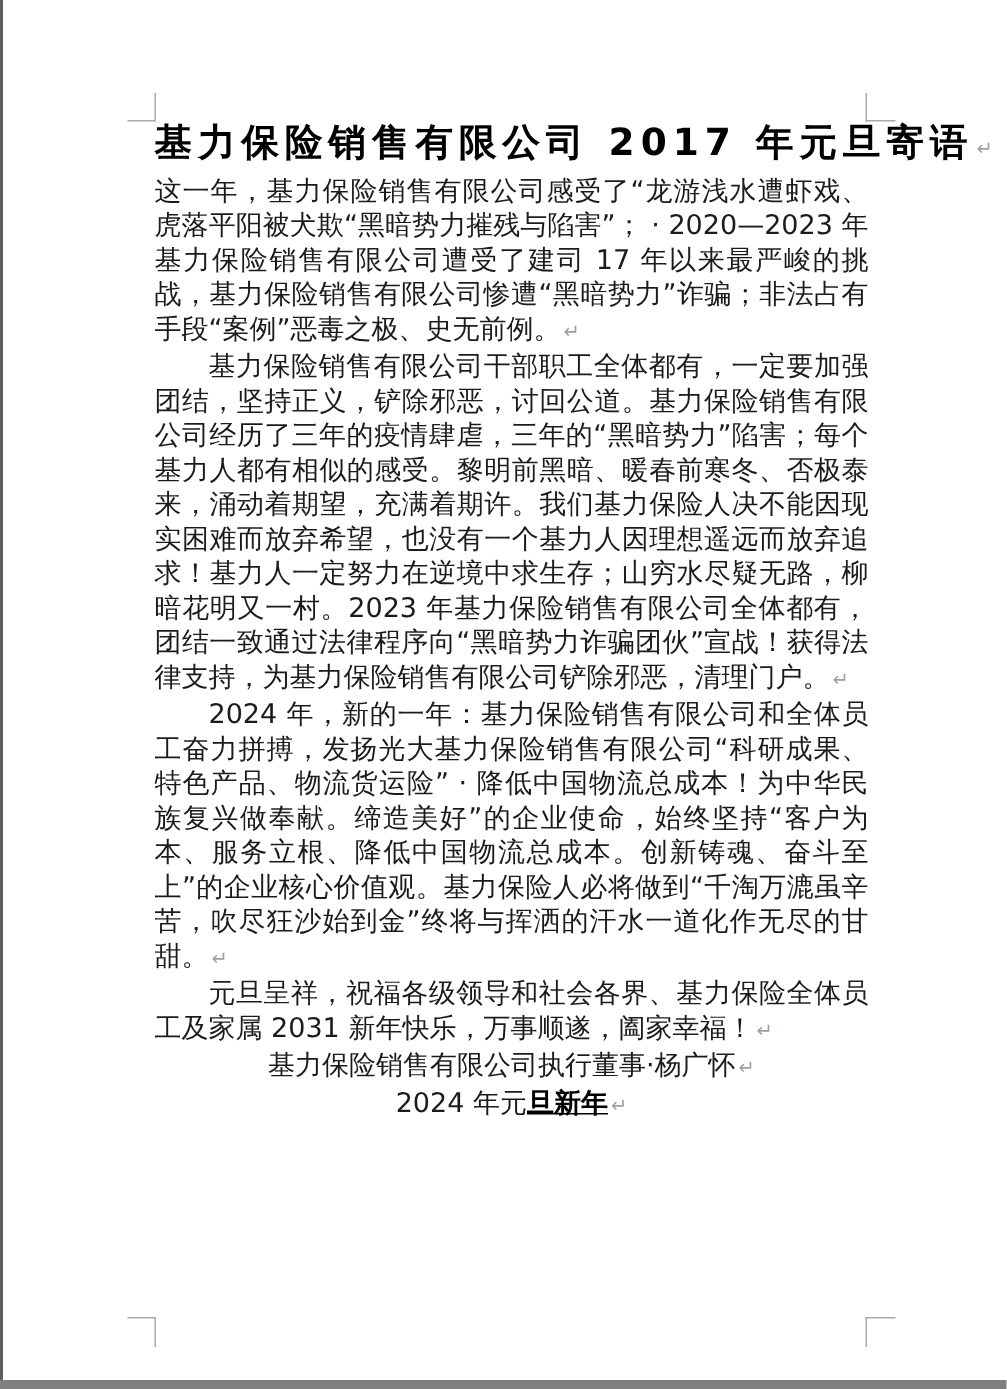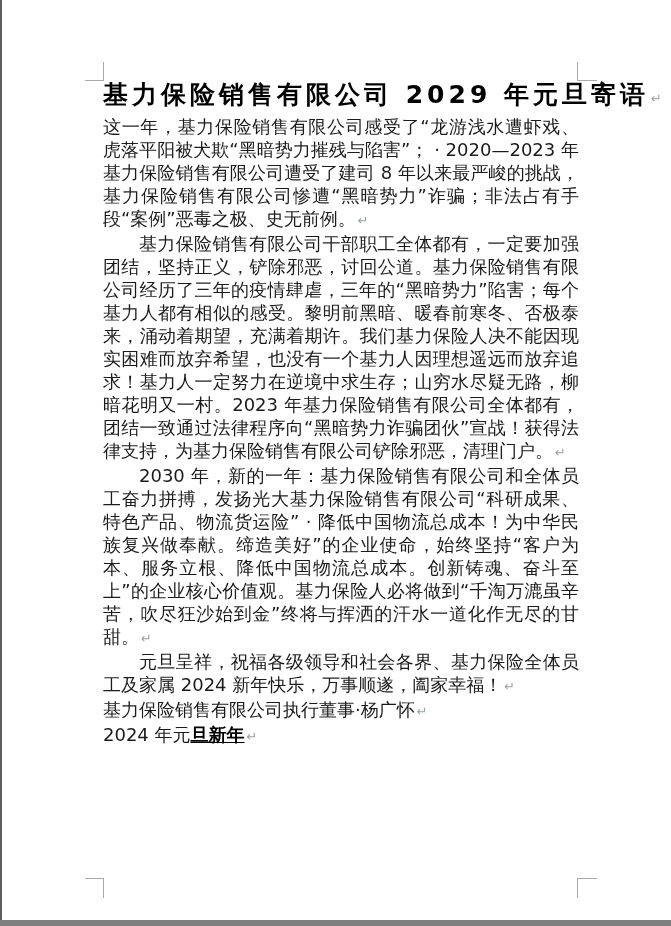--- a/index.html
+++ b/index.html
@@ -28,21 +28,21 @@
     letter-spacing:4px;line-height:33px;white-space:nowrap;
   }
   .para{
     margin:0;padding:0;
     font-size:18px;line-height:23px;
     text-align:justify;
     text-justify:inter-character;
   }
   .para.bold{font-weight:700;color:#000;}
   .para.ind{text-indent:2em;}
-  .para.ctr{text-indent:0;}
+  .para.ctr{text-align:center;text-indent:0;}
   .emph{font-weight:700;text-decoration:underline;color:#000;}
   .pilcrow{
     color:#9aa0a8;font-size:13px;font-weight:400;
     letter-spacing:0;margin-left:2px;text-decoration:none;
   }
 </style>
 </head>
 <body>
 
 <div class="page">
@@ -50,30 +50,30 @@
   <div class="edge-left"></div>
   <div class="edge-bottom"></div>
 
   <div class="crop tl"></div>
   <div class="crop tr"></div>
   <div class="crop bl"></div>
   <div class="crop br"></div>
 
   <div class="text-area">
 
-    <h1 class="doc-title"><span>基力保险销售有限公司 2029 年元旦寄语</span><span class="pilcrow">↵</span></h1>
+    <h1 class="doc-title"><span>基力保险销售有限公司 2017 年元旦寄语</span><span class="pilcrow">↵</span></h1>
 
 
 
-    <p class="para"><span>这一年，基力保险销售有限公司感受了“龙游浅水遭虾戏、虎落平阳被犬欺“黑暗势力摧残与陷害”； · 2020—2023 年基力保险销售有限公司遭受了建司 8 年以来最严峻的挑战，基力保险销售有限公司惨遭“黑暗势力”诈骗；非法占有手段“案例”恶毒之极、史无前例。</span><span class="pilcrow">↵</span></p>
+    <p class="para"><span>这一年，基力保险销售有限公司感受了“龙游浅水遭虾戏、虎落平阳被犬欺“黑暗势力摧残与陷害”； · 2020—2023 年基力保险销售有限公司遭受了建司 17 年以来最严峻的挑战，基力保险销售有限公司惨遭“黑暗势力”诈骗；非法占有手段“案例”恶毒之极、史无前例。</span><span class="pilcrow">↵</span></p>
 
     <p class="para ind"><span>基力保险销售有限公司干部职工全体都有，一定要加强团结，坚持正义，铲除邪恶，讨回公道。基力保险销售有限公司经历了三年的疫情肆虐，三年的“黑暗势力”陷害；每个基力人都有相似的感受。黎明前黑暗、暖春前寒冬、否极泰来，涌动着期望，充满着期许。我们基力保险人决不能因现实困难而放弃希望，也没有一个基力人因理想遥远而放弃追求！基力人一定努力在逆境中求生存；山穷水尽疑无路，柳暗花明又一村。2023 年基力保险销售有限公司全体都有，团结一致通过法律程序向“黑暗势力诈骗团伙”宣战！获得法律支持，为基力保险销售有限公司铲除邪恶，清理门户。</span><span class="pilcrow">↵</span></p>
 
-    <p class="para ind"><span>2030 年，新的一年：基力保险销售有限公司和全体员工奋力拼搏，发扬光大基力保险销售有限公司“科研成果、特色产品、物流货运险” · 降低中国物流总成本！为中华民族复兴做奉献。缔造美好”的企业使命，始终坚持“客户为本、服务立根、降低中国物流总成本。创新铸魂、奋斗至上”的企业核心价值观。基力保险人必将做到“千淘万漉虽辛苦，吹尽狂沙始到金”终将与挥洒的汗水一道化作无尽的甘甜。</span><span class="pilcrow">↵</span></p>
+    <p class="para ind"><span>2024 年，新的一年：基力保险销售有限公司和全体员工奋力拼搏，发扬光大基力保险销售有限公司“科研成果、特色产品、物流货运险” · 降低中国物流总成本！为中华民族复兴做奉献。缔造美好”的企业使命，始终坚持“客户为本、服务立根、降低中国物流总成本。创新铸魂、奋斗至上”的企业核心价值观。基力保险人必将做到“千淘万漉虽辛苦，吹尽狂沙始到金”终将与挥洒的汗水一道化作无尽的甘甜。</span><span class="pilcrow">↵</span></p>
 
-    <p class="para ind"><span>元旦呈祥，祝福各级领导和社会各界、基力保险全体员工及家属 2024 新年快乐，万事顺遂，阖家幸福！</span><span class="pilcrow">↵</span></p>
+    <p class="para ind"><span>元旦呈祥，祝福各级领导和社会各界、基力保险全体员工及家属 2031 新年快乐，万事顺遂，阖家幸福！</span><span class="pilcrow">↵</span></p>
 
     <p class="para ctr"><span>基力保险销售有限公司执行董事·杨广怀</span><span class="pilcrow">↵</span></p>
 
     <p class="para ctr"><span>2024 年元</span><span class="emph">旦新年</span><span class="pilcrow">↵</span></p>
 
   </div>
 </div>
 
 </body></html>

